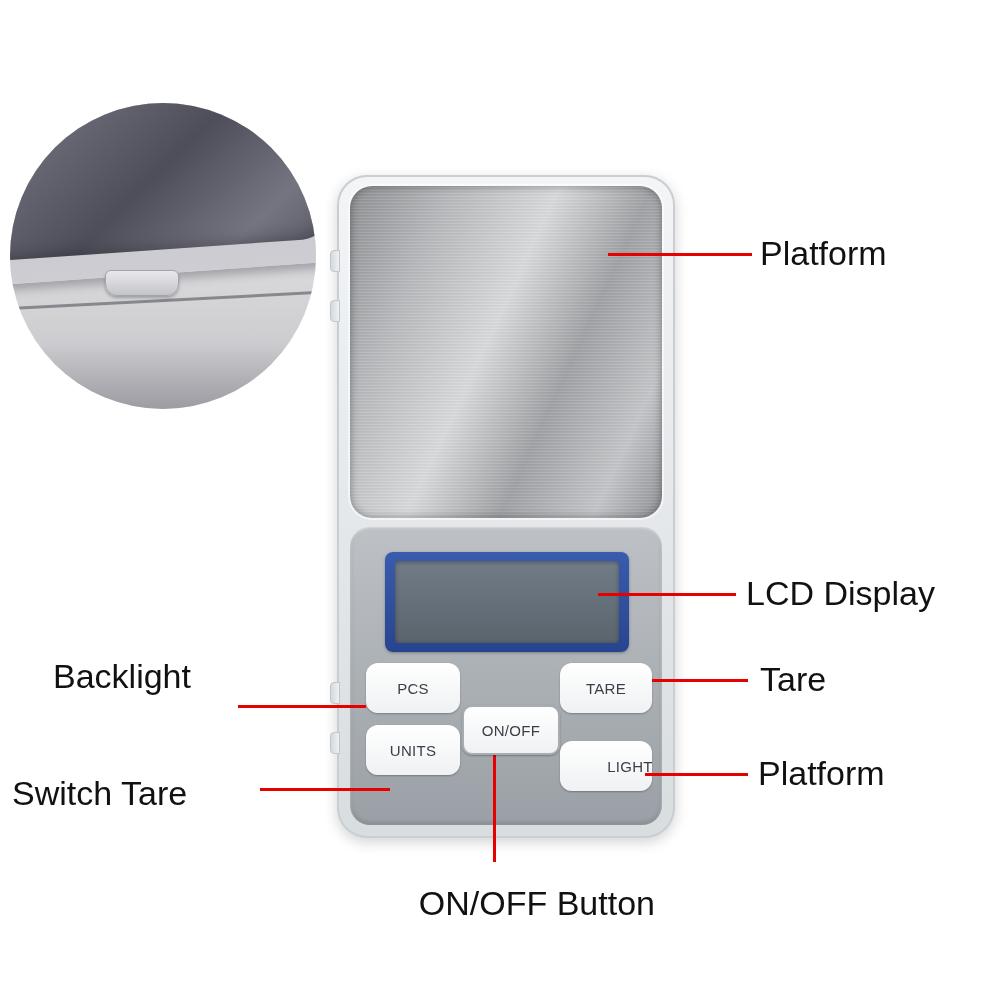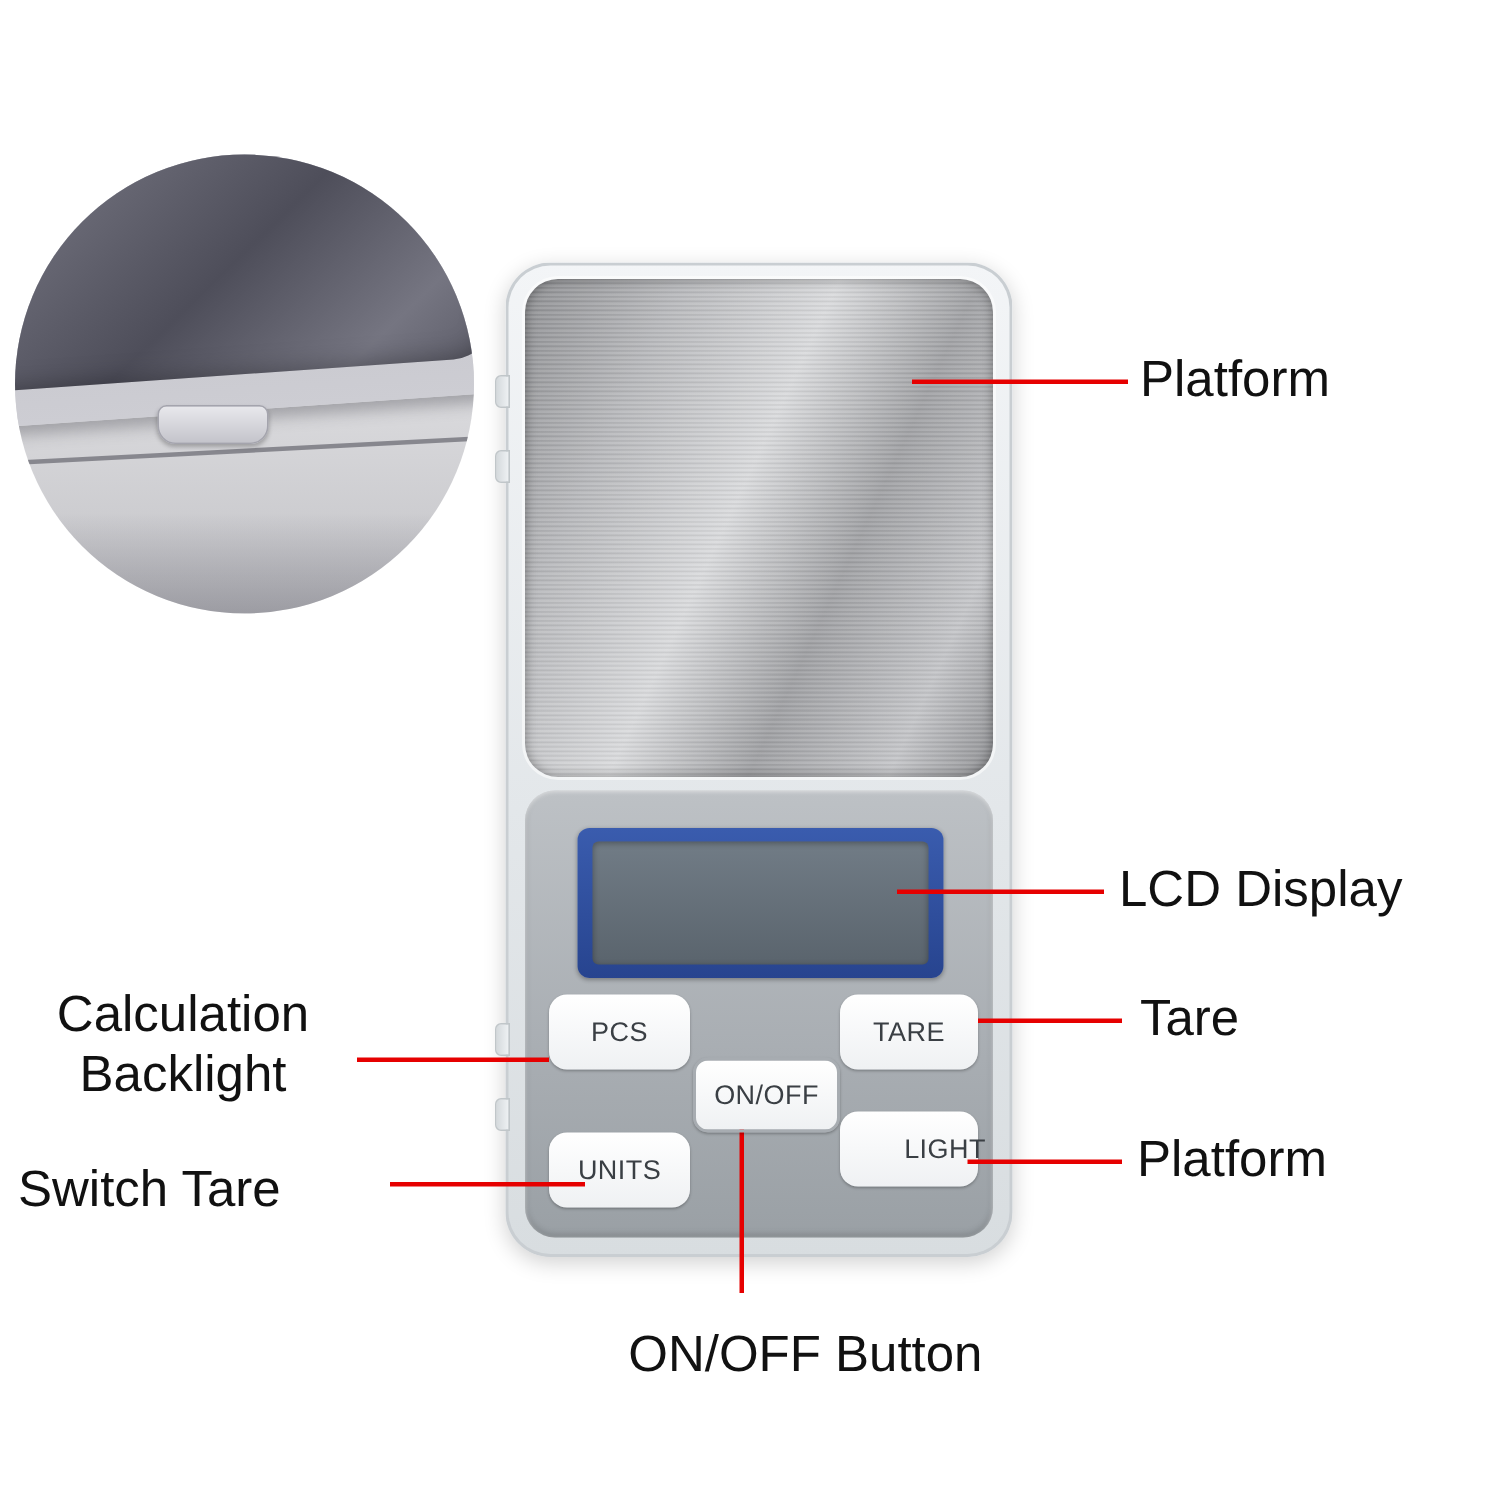--- a/index.html
+++ b/index.html
@@ -116,27 +116,27 @@
     box-shadow: inset 0 1px 4px rgba(0,0,0,0.35);
   }
   .btn {
     position: absolute;
     display: flex;
     align-items: center;
     justify-content: center;
     background: linear-gradient(180deg, #ffffff 0%, #eff1f3 100%);
     border-radius: 12px;
     box-shadow: 0 1px 2px rgba(0,0,0,0.28);
-    font-size: 18px;
+    font-size: 15px;
     color: #3a3f44;
     letter-spacing: 0.3px;
   }
   .btn-pcs   { left: 16px;  top: 136px; width: 94px; height: 50px; }
   .btn-tare  { left: 210px; top: 136px; width: 92px; height: 50px; }
-  .btn-units { left: 16px;  top: 228px; width: 94px; height: 50px; }
+  .btn-units { left: 16px;  top: 198px; width: 94px; height: 50px; }
   .btn-light { left: 210px; top: 214px; width: 92px; height: 50px; padding-left: 48px; }
   .btn-onoff {
     left: 112px; top: 178px; width: 98px; height: 50px;
     border: 2px solid #a7acb1;
     border-radius: 10px;
     z-index: 2;
   }
 
   
   .ann-line {
@@ -217,19 +217,18 @@
   <div class="ann-line line-backlight"></div>
   <div class="ann-line line-calc"></div>
   <div class="ann-line line-switch"></div>
   <div class="ann-line line-onoff"></div>
 
   <div class="ann-label label-platform">Platform</div>
   <div class="ann-label label-lcd">LCD Display</div>
   <div class="ann-label label-tare">Tare</div>
   <div class="ann-label label-backlight">Platform</div>
   <div class="ann-label label-calc">
-    <div>Calculation</div>
     <div>Backlight</div>
   </div>
   <div class="ann-label label-switch">Switch Tare</div>
   <div class="ann-label label-onoff">ON/OFF Button</div>
 
 </div>
 
 </body></html>

